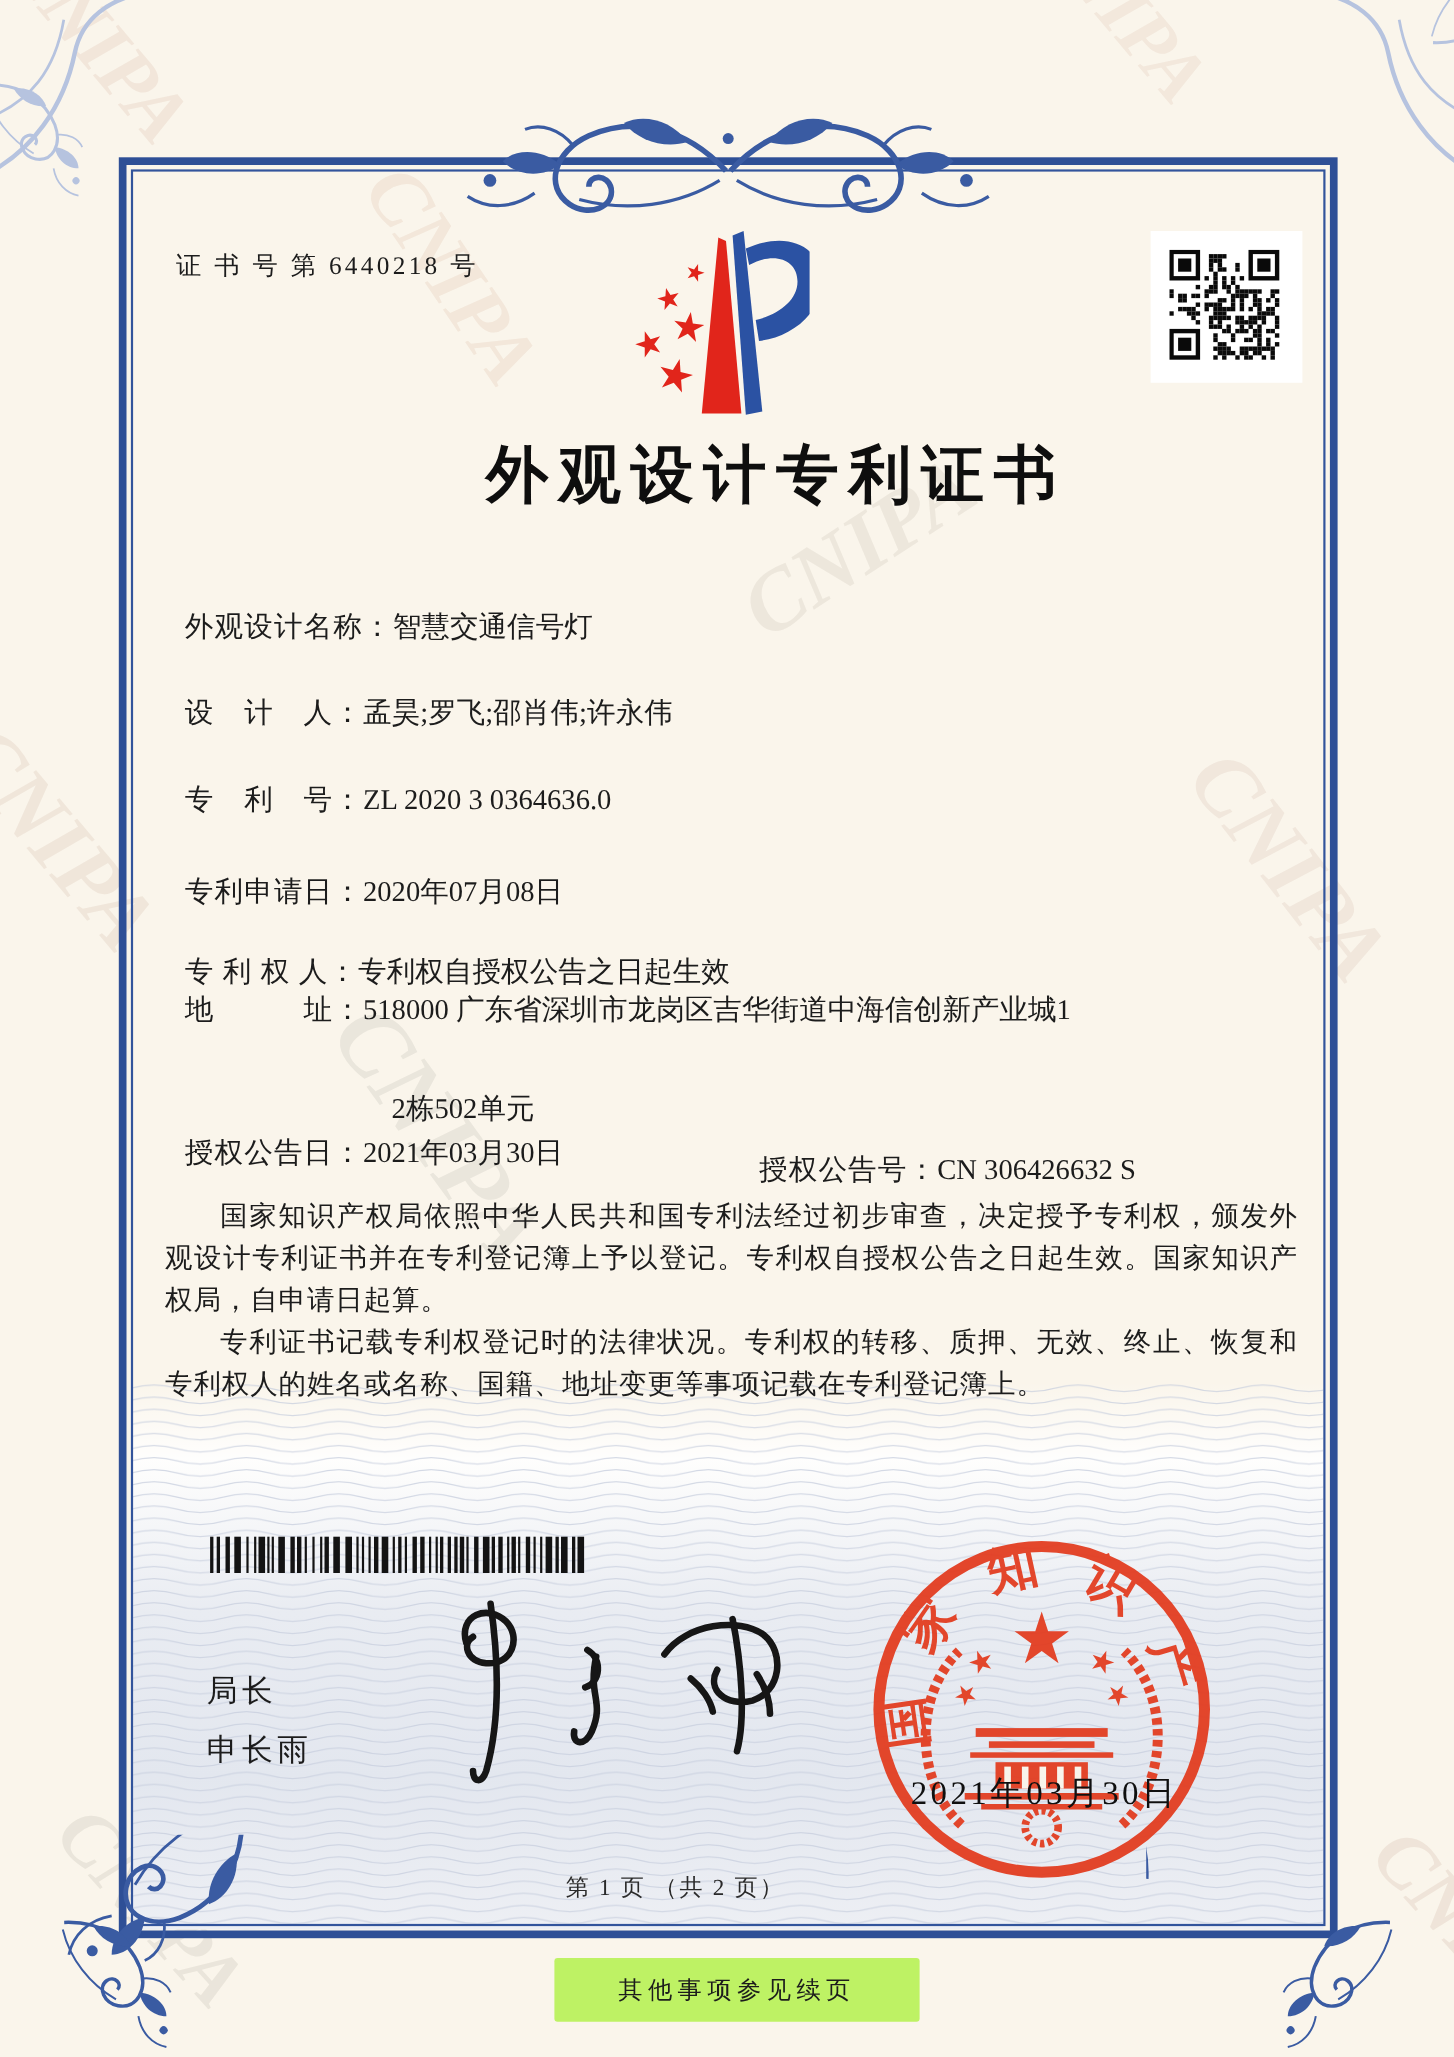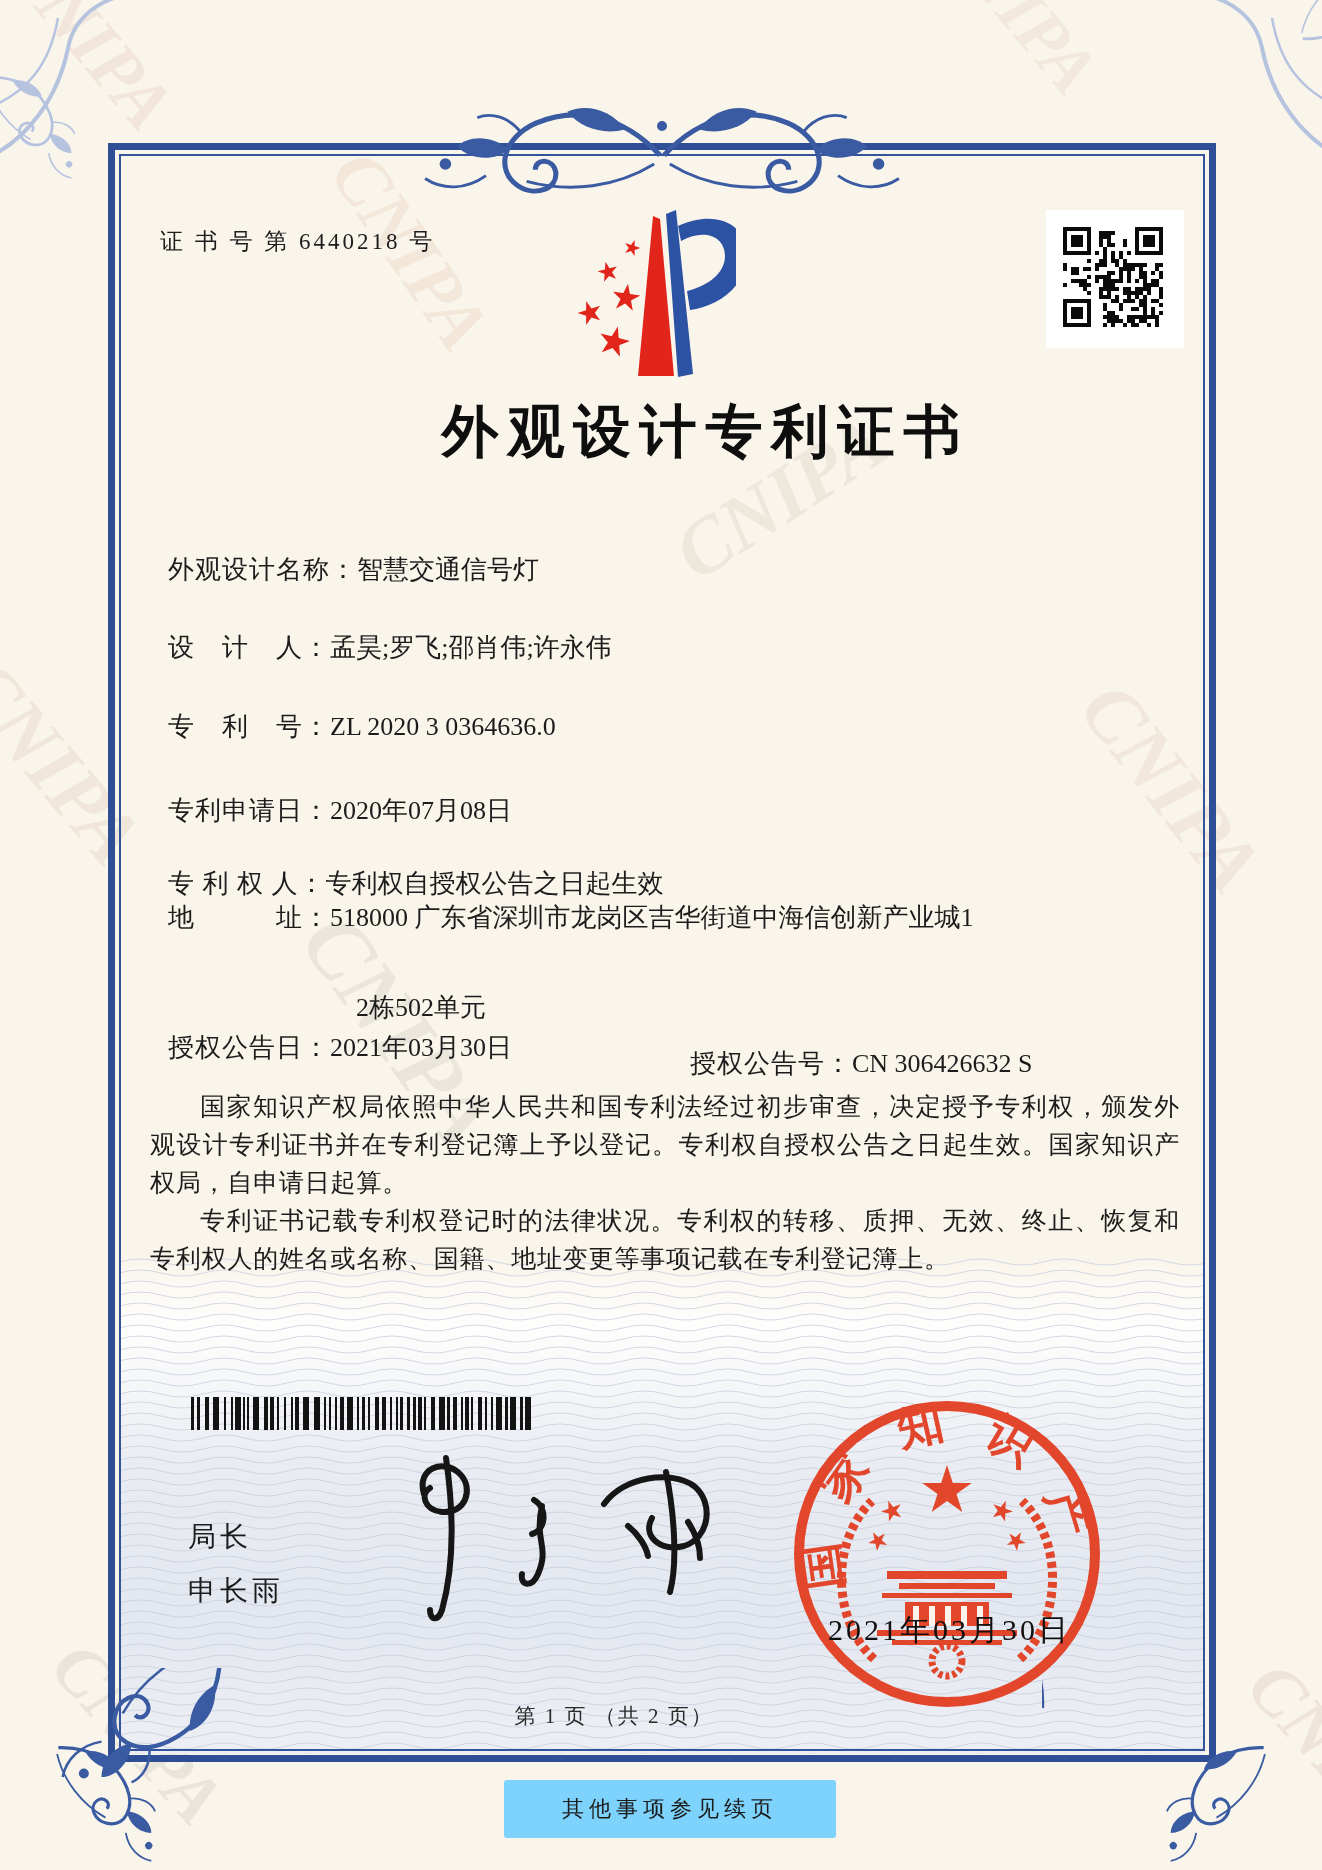--- a/index.html
+++ b/index.html
@@ -68,21 +68,21 @@
   .p1{top:1088px;} .p2{top:1202px;}
   
   .barcode{left:190px;top:1396px;z-index:3;}
   .role{left:188px;top:1518px;font-size:28px;font-family:"Liberation Sans","DejaVu Sans",sans-serif;font-weight:500;letter-spacing:4px;z-index:3;}
   .dname{left:188px;top:1572px;font-size:28px;font-family:"Liberation Sans","DejaVu Sans",sans-serif;font-weight:500;letter-spacing:4px;z-index:3;}
   .sig{left:366px;top:1442px;z-index:4;}
   .seal{left:782px;top:1389px;z-index:4;}
   .sealdate{left:828px;top:1610px;font-size:30px;letter-spacing:3px;color:#101010;z-index:5;white-space:nowrap;}
   .pageno{left:60px;top:1702px;width:1108px;text-align:center;font-size:21px;letter-spacing:2px;color:#2a2a2a;z-index:3;}
   .contstrip{
-    left:504px;top:1780px;width:332px;height:58px;background:#7dd3fc;border-radius:3px;
+    left:504px;top:1780px;width:332px;height:58px;background:#bef264;border-radius:3px;
     text-align:center;line-height:58px;font-size:22px;letter-spacing:5px;z-index:3;color:#1c1c1c;
   }
   .orn{z-index:3;}
 </style>
 </head>
 <body>
 
 <svg width="0" height="0" style="position:absolute" aria-hidden="true">
   <defs>
     <path id="star" d="M0 -1 L0.2245 -0.309 L0.951 -0.309 L0.363 0.118 L0.588 0.809 L0 0.382 L-0.588 0.809 L-0.363 0.118 L-0.951 -0.309 L-0.2245 -0.309 Z"></path>

